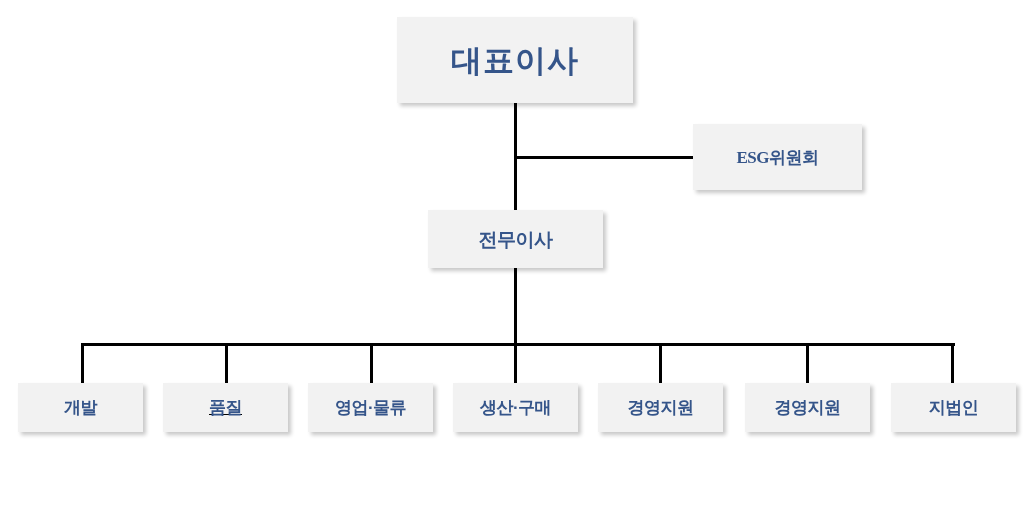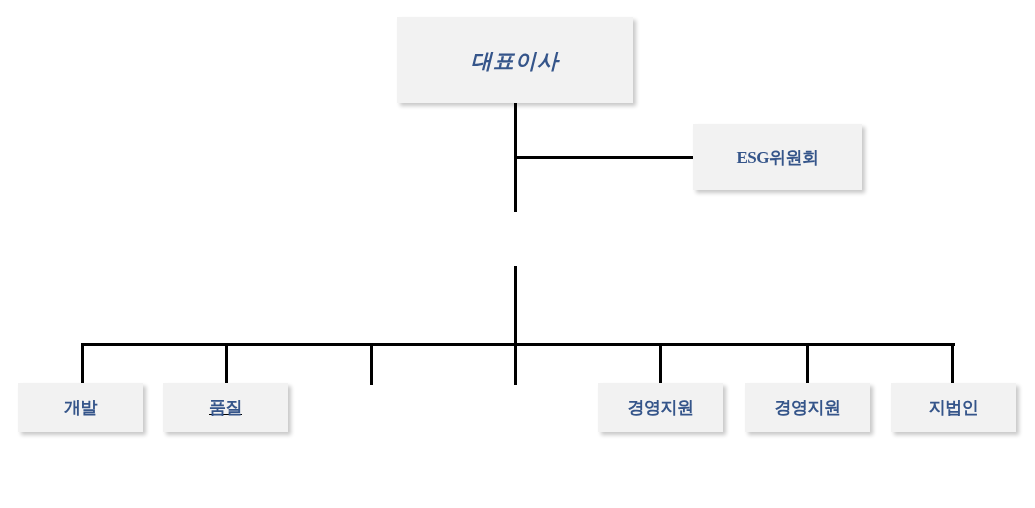--- a/index.html
+++ b/index.html
@@ -31,21 +31,21 @@
   }
   .node-label {
     color: #35558a;
     font-weight: bold;
     letter-spacing: -0.5px;
     line-height: 1;
     white-space: nowrap;
   }
 
   .node.level-ceo      { left: 397px; top: 17px;  width: 236px; height: 86px; }
-  .node.level-ceo .node-label      { font-size: 21px; letter-spacing: 1px; font-style: italic; }
+  .node.level-ceo .node-label      { font-size: 31px; letter-spacing: 1px; }
 
   .node.level-committee { left: 693px; top: 124px; width: 169px; height: 66px; font-family: Liberation Serif, serif; }
   .node.level-committee .node-label { font-size: 17px; }
 
   .node.level-exec     { left: 428px; top: 210px; width: 175px; height: 58px; }
   .node.level-exec .node-label     { font-size: 19px; }
 
   .node.level-dept     { top: 383px; width: 125px; height: 49px; }
   .node.level-dept .node-label     { font-size: 17px; }
 
@@ -88,26 +88,35 @@
   <div class="line v stem" style="left:951px;"></div>
 
   <div class="node level-ceo">
     <span class="node-label">대표이사</span>
   </div>
 
   <div class="node level-committee">
     <span class="node-label">ESG위원회</span>
   </div>
 
+  <div class="node level-exec">
+    <span class="node-label">전무이사</span>
+  </div>
 
   <div class="node level-dept" style="left:18px;">
     <span class="node-label">개발</span>
   </div>
   <div class="node level-dept" style="left:163px;text-decoration:underline;">
     <span class="node-label">품질</span>
+  </div>
+  <div class="node level-dept" style="left:308px;">
+    <span class="node-label">영업·물류</span>
+  </div>
+  <div class="node level-dept" style="left:453px;">
+    <span class="node-label">생산·구매</span>
   </div>
   <div class="node level-dept" style="left:598px;">
     <span class="node-label">경영지원</span>
   </div>
   <div class="node level-dept" style="left:745px;">
     <span class="node-label">경영지원</span>
   </div>
   <div class="node level-dept" style="left:891px;align-items:center;">
     <span class="node-label">지법인</span>
   </div>

